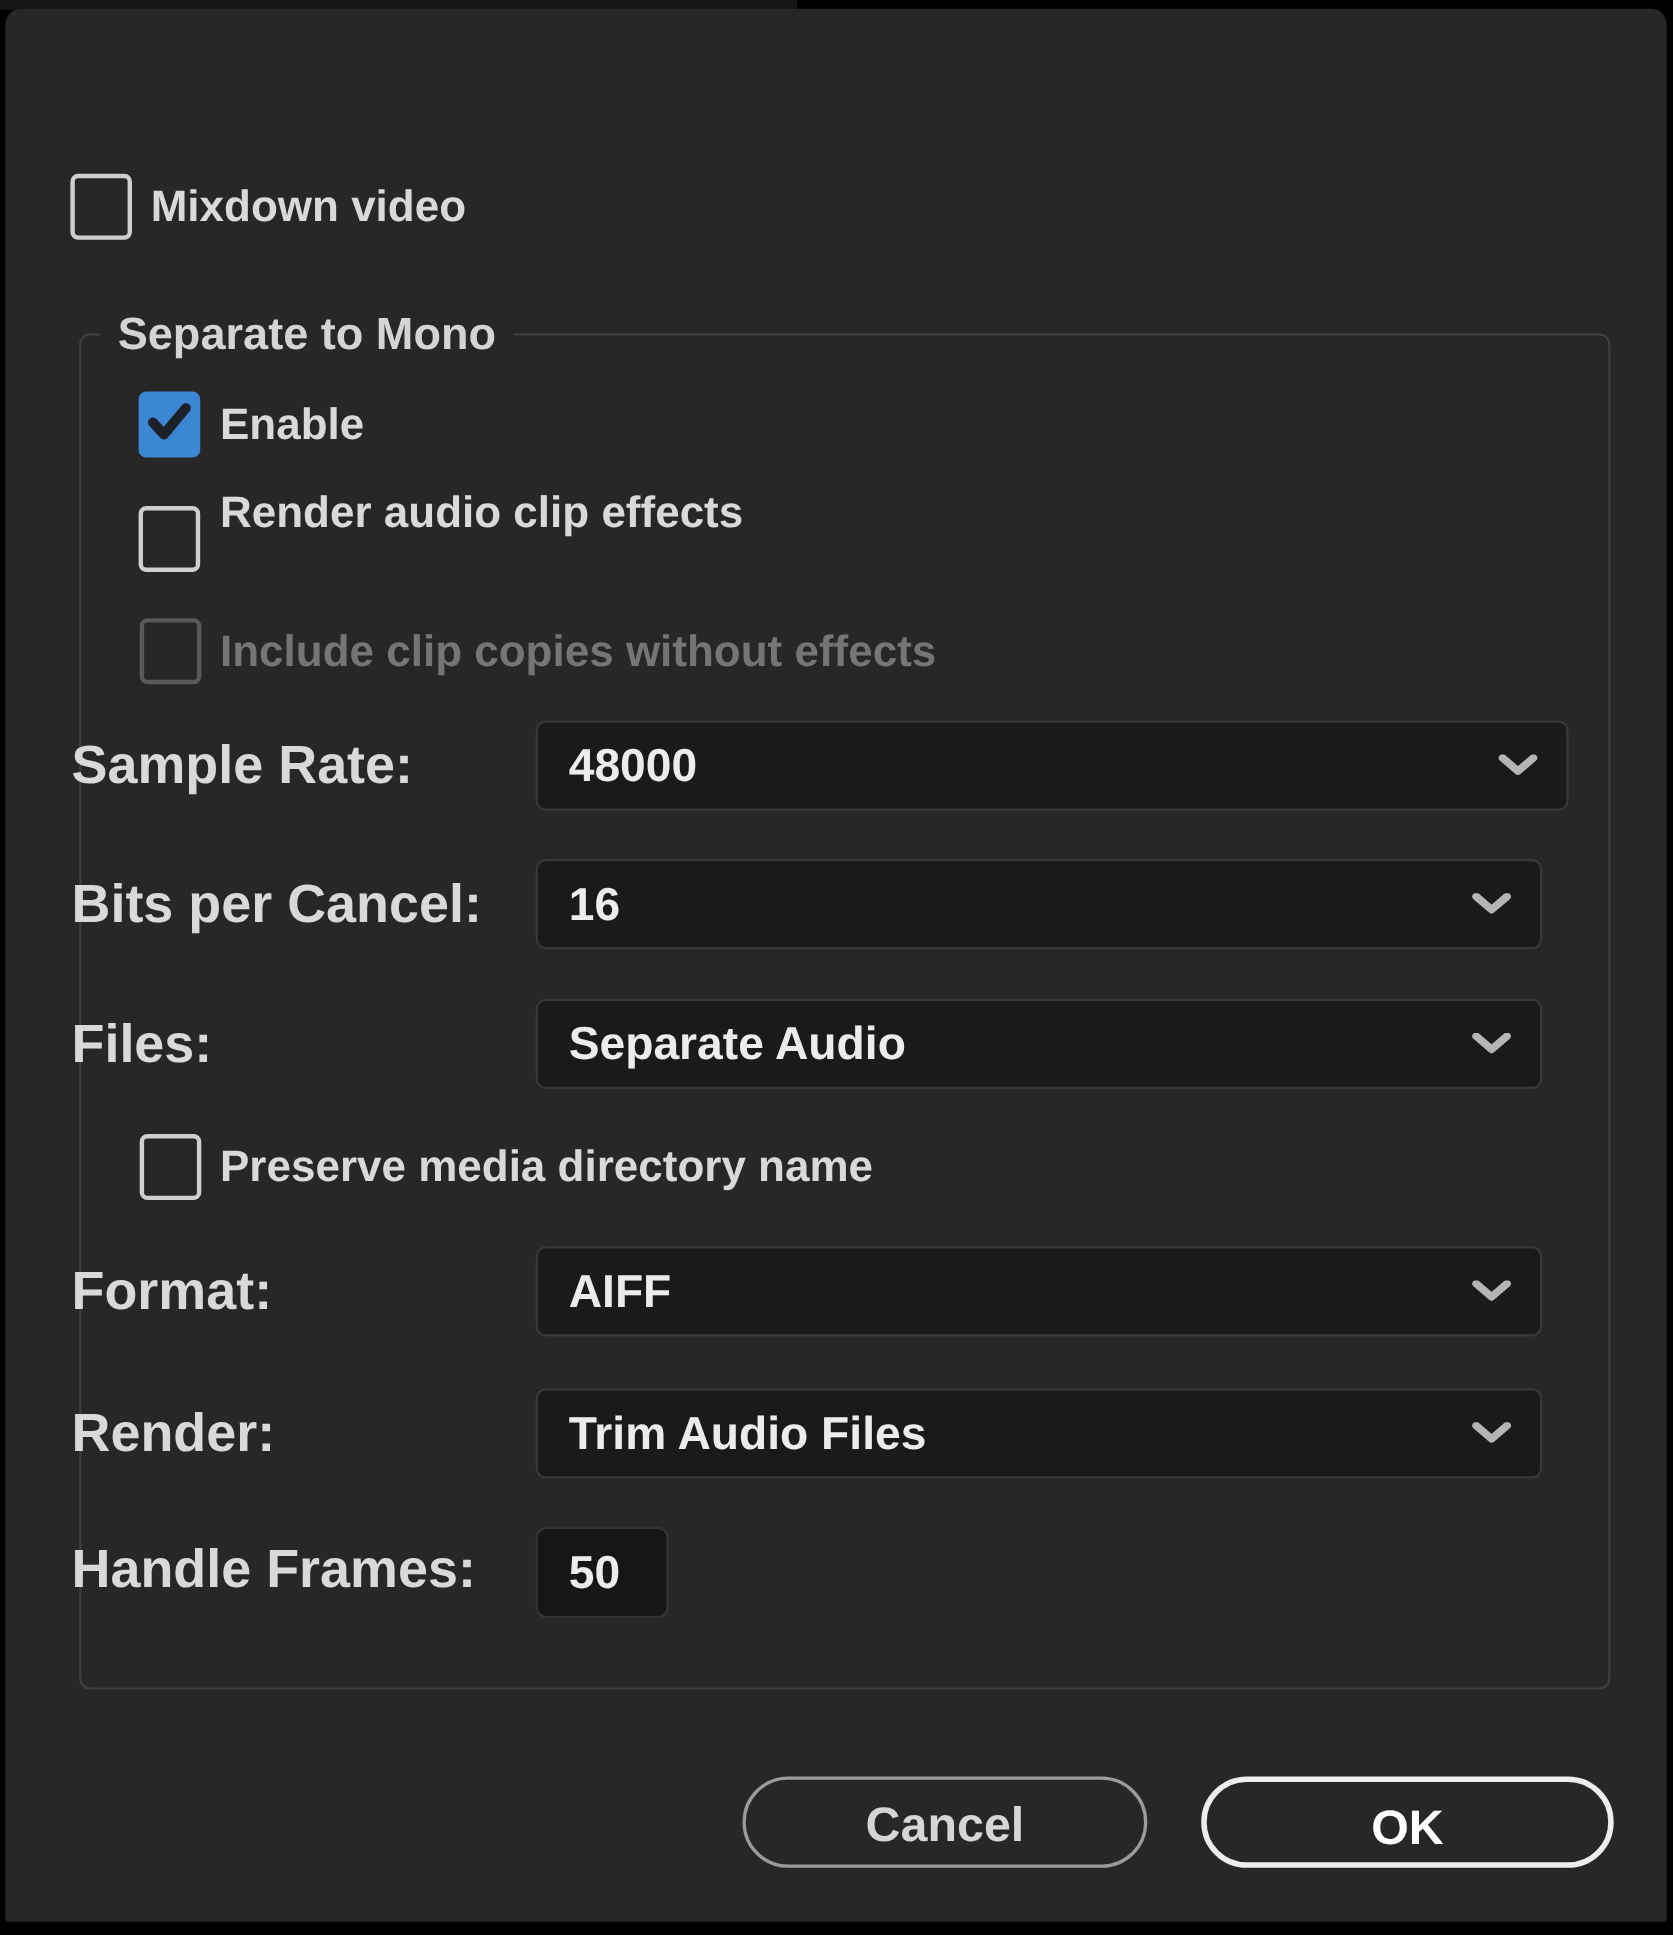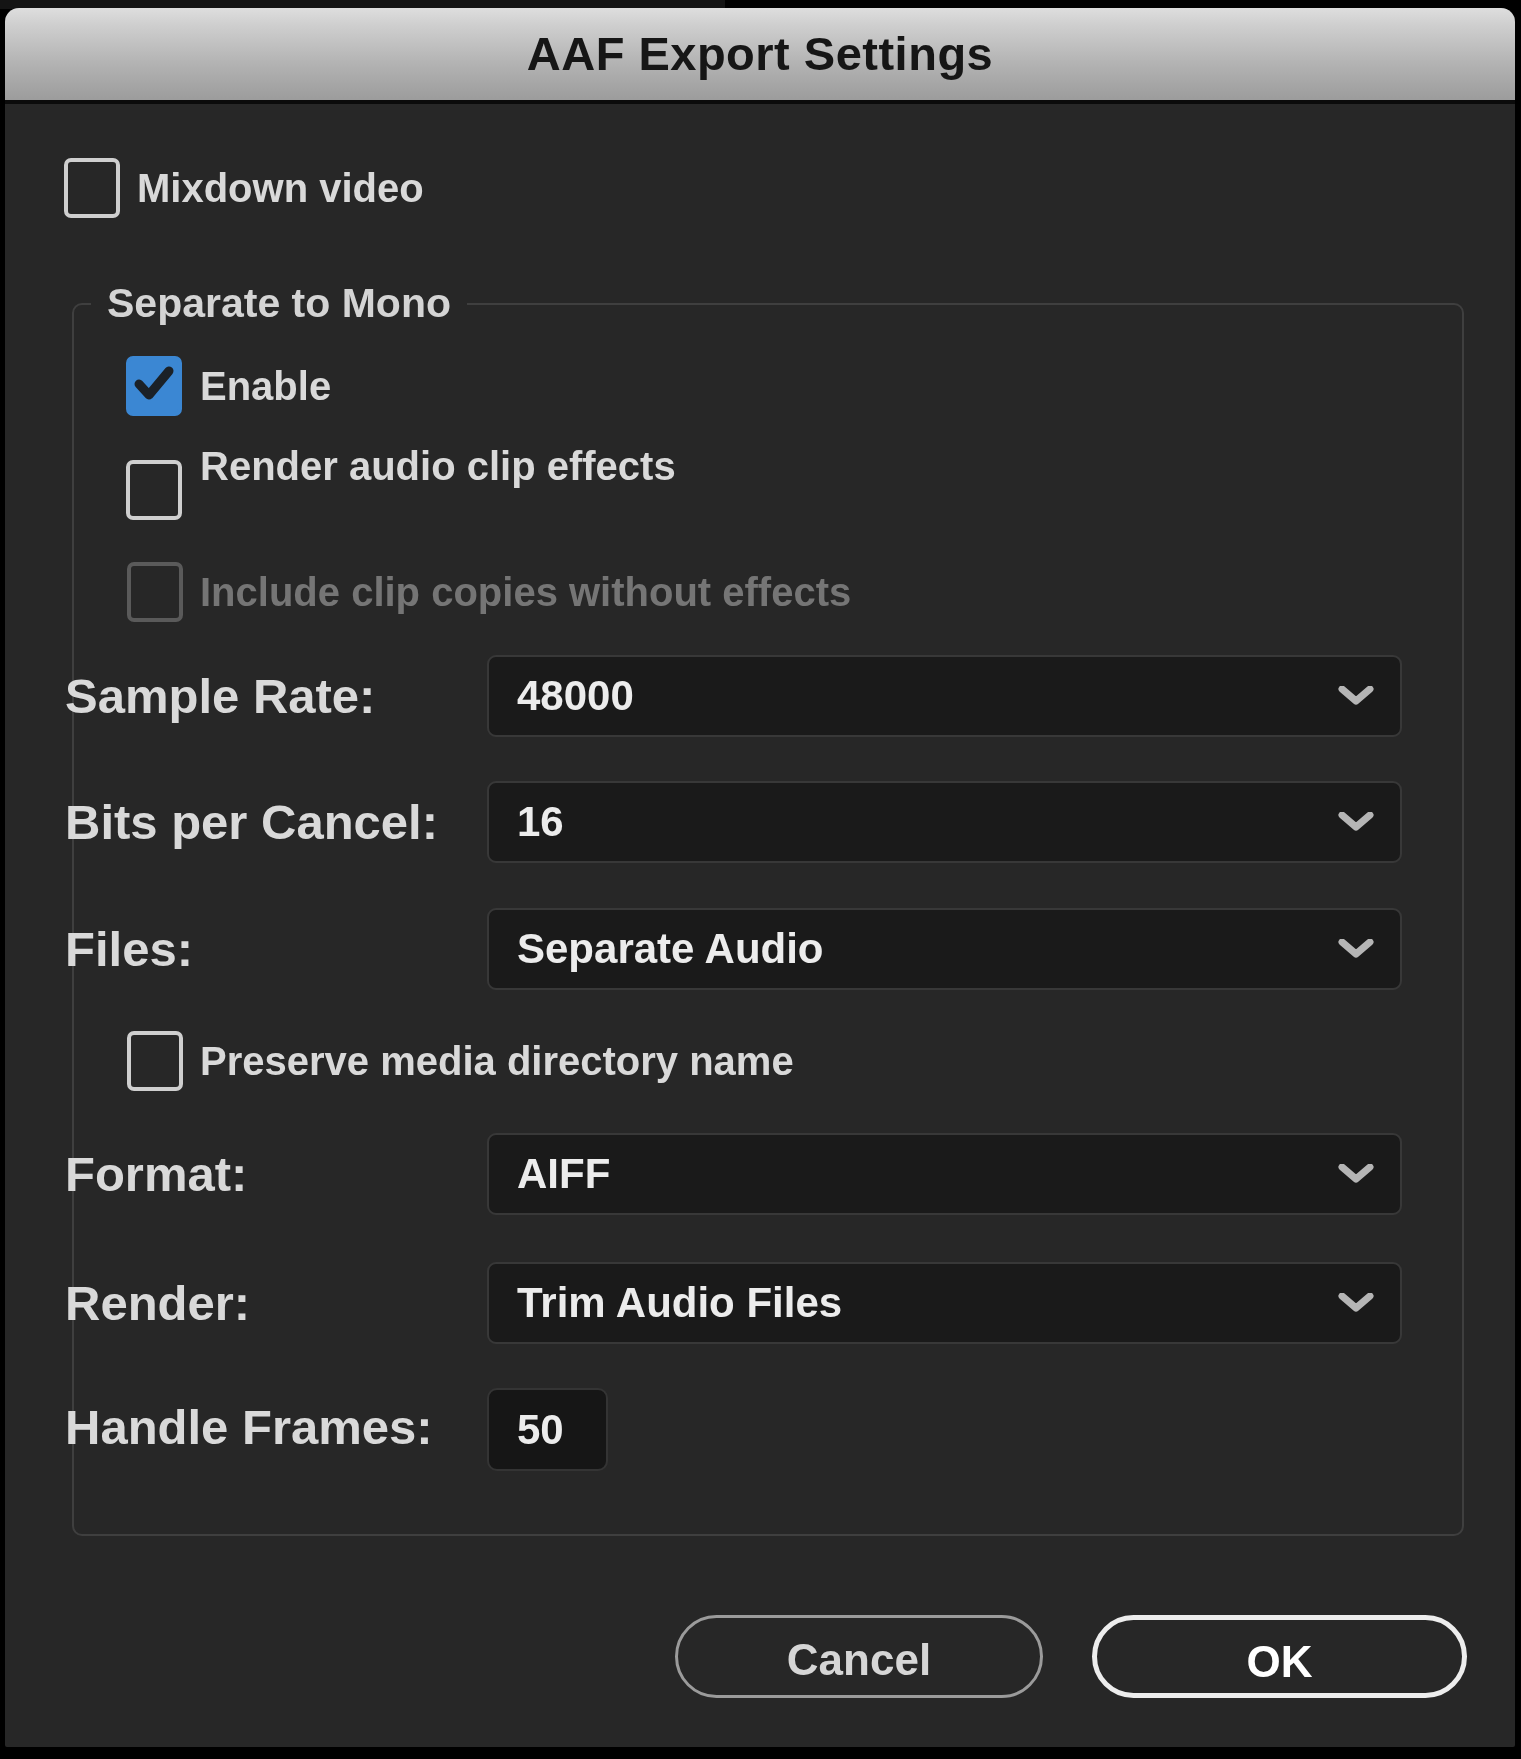--- a/index.html
+++ b/index.html
@@ -54,23 +54,20 @@
 </style>
 </head>
 <body>
 
 <div class="stage">
   <div class="topstrip-left"></div>
   <div class="topstrip-right"></div>
 
   <div class="dialog">
 
-    <div class="titlebar">
-      <div class="title">AAF Export Settings</div>
-    </div>
 
     <div class="cb" style="left:59px;top:150px;"></div>
     <div class="cb-label" style="left:132px;top:150px;">Mixdown video</div>
 
     <div class="groupbox"></div>
     <div class="legend">Separate to Mono</div>
 
     <div class="cb checked" style="left:121px;top:348px;">
       <svg width="44" height="40" viewBox="0 0 44 40">
         <polyline points="7,20 17,31 37,7" fill="none" stroke="#1b2127" stroke-width="9" stroke-linecap="round" stroke-linejoin="round"></polyline>
@@ -78,21 +75,21 @@
     </div>
     <div class="cb-label" style="left:195px;top:348px;">Enable</div>
 
     <div class="cb" style="left:121px;top:452px;"></div>
     <div class="cb-label" style="left:195px;top:428px;">Render audio clip effects</div>
 
     <div class="cb disabled" style="left:122px;top:554px;"></div>
     <div class="cb-label disabled" style="left:195px;top:554px;">Include clip copies without effects</div>
 
     <div class="flabel" style="top:647px;">Sample Rate:</div>
-    <div class="dropdown" style="top:647px;">
+    <div class="dropdown" style="top:647px;padding-left:24px;">
       <div class="val">48000</div>
       <svg class="chev" width="36" height="20" viewBox="0 0 36 20">
         <polyline points="4,3 18,15 32,3" fill="none" stroke="#b5b5b5" stroke-width="7" stroke-linecap="round" stroke-linejoin="round"></polyline>
       </svg>
     </div>
 
     <div class="flabel" style="top:773px;">Bits per Cancel:</div>
     <div class="dropdown" style="top:773px;">
       <div class="val">16</div>
       <svg class="chev" width="36" height="20" viewBox="0 0 36 20">

